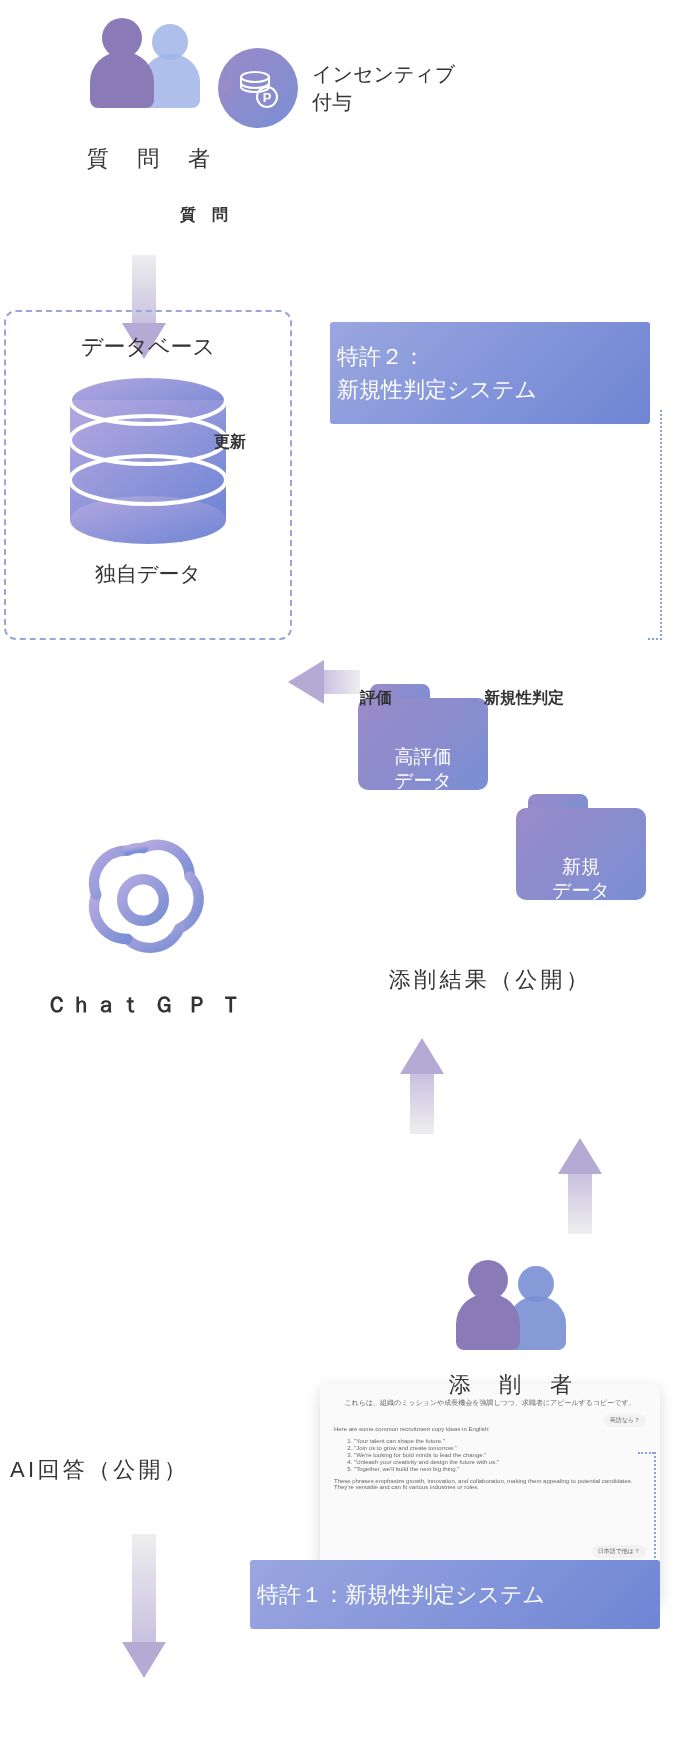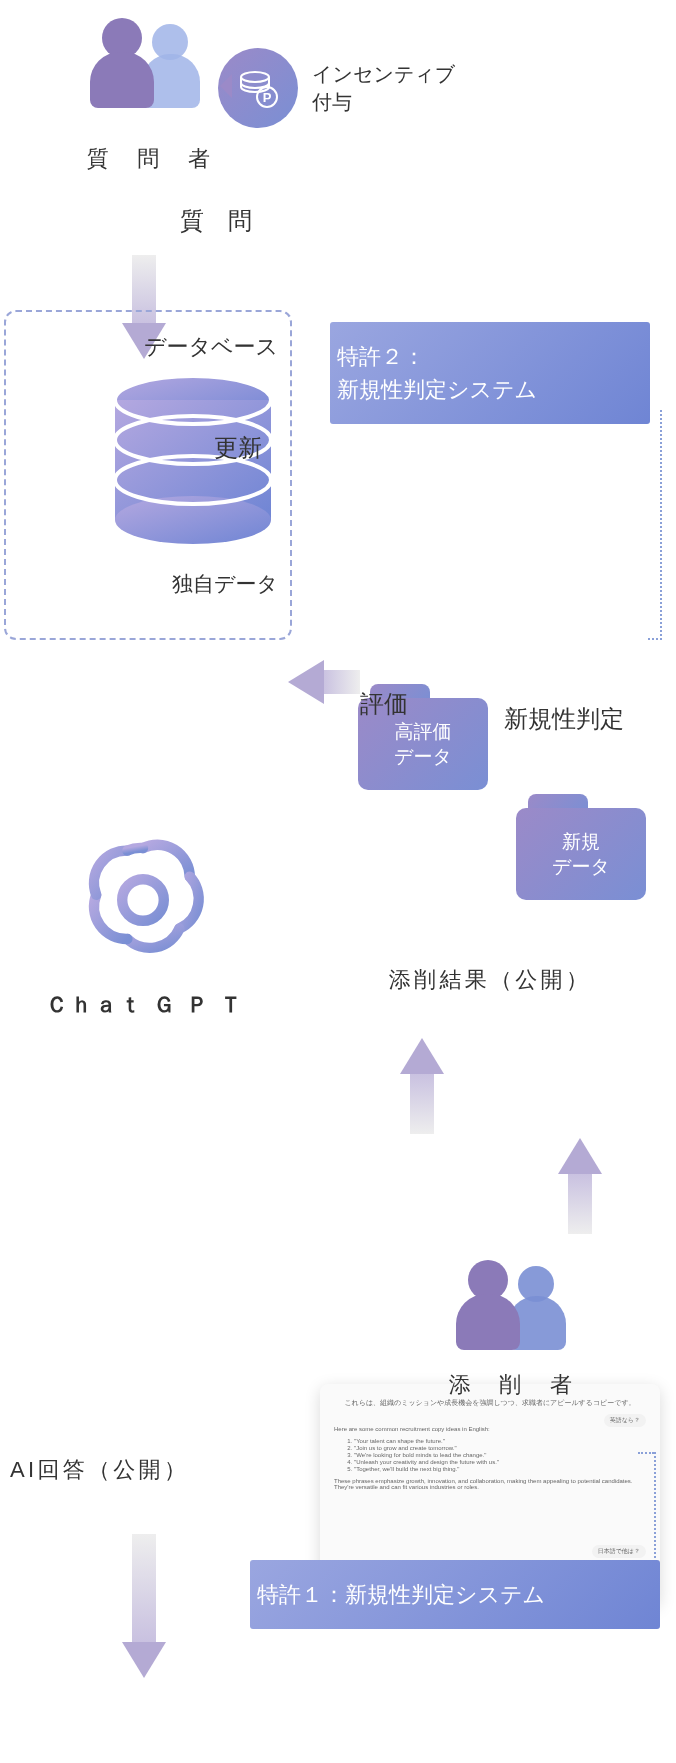--- a/index.html
+++ b/index.html
@@ -8,21 +8,21 @@
     --blue:#7a8fd4;
     --blue-light:#a0b4e8;
     --text:#333;
     --grad-start:#9b8ac8;
     --grad-end:#7a8fd4;
   }
   *{box-sizing:border-box;margin:0;padding:0;}
   body{font-family:"Hiragino Sans","Meiryo",sans-serif;color:var(--text);background:#fff;width:676px;height:1763px;position:relative;overflow:hidden;}
   .abs{position:absolute;}
   .label{font-size:22px;font-weight:500;letter-spacing:0.15em;text-align:center;}
-  .small-label{font-size:24px;font-weight:400;}
+  .small-label{font-size:16px;font-weight:700;}
 
   
   .people-icon{width:110px;height:90px;position:relative;}
   .people-icon .head1{position:absolute;left:12px;top:0;width:40px;height:40px;border-radius:50%;}
   .people-icon .body1{position:absolute;left:0;top:34px;width:64px;height:56px;border-radius:30px 30px 8px 8px;}
   .people-icon .head2{position:absolute;right:12px;top:6px;width:36px;height:36px;border-radius:50%;}
   .people-icon .body2{position:absolute;right:0;top:36px;width:58px;height:54px;border-radius:28px 28px 8px 8px;}
   .purple-people .head1,.purple-people .body1{background:var(--purple);}
   .purple-people .head2,.purple-people .body2{background:var(--blue-light);opacity:.85;}
   .blue-people .head2,.blue-people .body2{background:var(--blue);opacity:.9;}
@@ -38,26 +38,26 @@
   .arrow-down .shaft{position:absolute;left:10px;top:0;width:24px;height:70px;background:linear-gradient(180deg,#eee 0%,#c8c0e0 100%);}
   .arrow-down .head{position:absolute;left:0;top:68px;width:0;height:0;border-left:22px solid transparent;border-right:22px solid transparent;border-top:36px solid #b4aad4;}
   .arrow-up{width:44px;height:110px;position:relative;}
   .arrow-up .shaft{position:absolute;left:10px;bottom:0;width:24px;height:70px;background:linear-gradient(0deg,#eee 0%,#c8c0e0 100%);}
   .arrow-up .head{position:absolute;left:0;bottom:68px;width:0;height:0;border-left:22px solid transparent;border-right:22px solid transparent;border-bottom:36px solid #b4aad4;}
   .arrow-left{width:90px;height:44px;position:relative;}
   .arrow-left .shaft{position:absolute;right:0;top:10px;height:24px;width:54px;background:linear-gradient(270deg,#eee 0%,#c8c0e0 100%);}
   .arrow-left .head{position:absolute;right:52px;top:0;width:0;height:0;border-top:22px solid transparent;border-bottom:22px solid transparent;border-right:36px solid #b4aad4;}
 
   
-  .dashed-box{border:2px dashed #9aa6d8;border-radius:12px;padding:20px 12px;text-align:right;}
-
-  
-
-  
-  .folder{width:130px;height:110px;position:relative;color:#fff;display:flex;align-items:center;justify-content:center;font-size:19px;line-height:1.3;text-align:center;}
+  .dashed-box{border:2px dashed #9aa6d8;border-radius:12px;padding:20px 12px;text-align:center;}
+
+  
+
+  
+  .folder{width:130px;height:110px;position:relative;color:#fff;display:flex;align-items:flex-end;justify-content:center;font-size:19px;line-height:1.3;text-align:center;}
   .folder .tab{position:absolute;left:12px;top:0;width:60px;height:20px;border-radius:8px 8px 0 0;background:linear-gradient(135deg,var(--grad-start),var(--grad-end));}
   .folder .body{position:absolute;left:0;top:14px;width:100%;height:92px;border-radius:10px;background:linear-gradient(135deg,var(--grad-start),var(--grad-end));}
   .folder span{position:relative;z-index:1;padding-top:12px;}
 
   
   .patent{background:linear-gradient(135deg,#9aa6e0,#6f85d4);color:#fff;font-size:22px;padding:18px 7px;border-radius:3px;white-space:pre-line;line-height:1.5;}
 
   
   .gpt-logo{width:130px;height:130px;}
   .gpt-logo svg{width:100%;height:100%;}
@@ -113,21 +113,21 @@
           <stop offset="100%" stop-color="#6f85d4"></stop>
       </linearGradient>
     </defs>
     <ellipse cx="85" cy="28" rx="78" ry="24" fill="url(#dbg)"></ellipse>
     <rect x="7" y="28" width="156" height="120" fill="url(#dbg)"></rect>
     <ellipse cx="85" cy="148" rx="78" ry="24" fill="url(#dbg)"></ellipse>
     <ellipse cx="85" cy="68" rx="78" ry="24" fill="none" stroke="#fff" stroke-width="4"></ellipse>
     <ellipse cx="85" cy="108" rx="78" ry="24" fill="none" stroke="#fff" stroke-width="4"></ellipse>
     <ellipse cx="85" cy="28" rx="78" ry="24" fill="none" stroke="#fff" stroke-width="4"></ellipse>
   </svg>
-  <div style="font-size:21px;margin-top:14px;">独自データ</div>
+  <div style="font-size:21px;margin-top:4px;">独自データ</div>
 </div>
 
 <div class="abs patent" style="left:330px;top:322px;width:320px;">特許２：
 新規性判定システム</div>
 
 <div class="abs arrow-left" style="left:288px;top:470px;width:72px;">
     <div class="shaft" style="width:38px;"></div>
     <div class="head" style="right:36px;"></div>
   </div>
 <div class="abs small-label" style="left:214px;top:432px;">更新</div>
@@ -150,21 +150,21 @@
 
 <div class="abs arrow-up" style="left:400px;top:580px;height:100px;">
     <div class="shaft" style="height:62px;"></div>
     <div class="head" style="bottom:60px;"></div>
   </div>
 <div class="abs small-label" style="left:360px;top:688px;">評価</div>
 <div class="abs arrow-up" style="left:558px;top:580px;height:100px;">
     <div class="shaft" style="height:62px;"></div>
     <div class="head" style="bottom:60px;"></div>
   </div>
-<div class="abs small-label" style="left:504px;top:688px;margin-top:15px;">新規性判定</div>
+<div class="abs small-label" style="left:484px;top:688px;">新規性判定</div>
 
 <div class="abs mock" style="left:320px;top:730px;width:340px;height:220px;">
   <div class="top">これらは、組織のミッションや成長機会を強調しつつ、求職者にアピールするコピーです。</div>
   <div class="pill" style="right:14px;top:30px;">英語なら？</div>
   <div style="margin-top:18px;">Here are some common recruitment copy ideas in English:</div>
   <ol>
     <li>"Your talent can shape the future."</li>
     <li>"Join us to grow and create tomorrow."</li>
     <li>"We're looking for bold minds to lead the change."</li>
     <li>"Unleash your creativity and design the future with us."</li>

